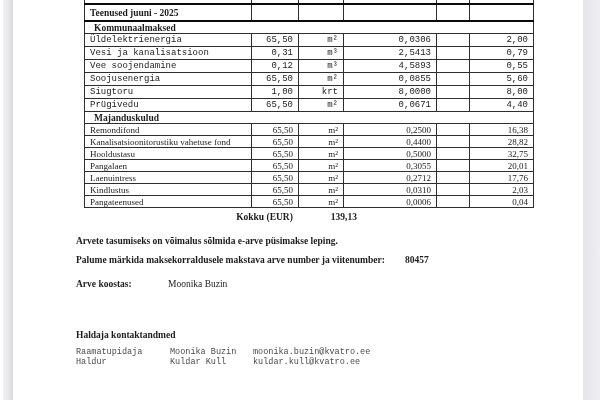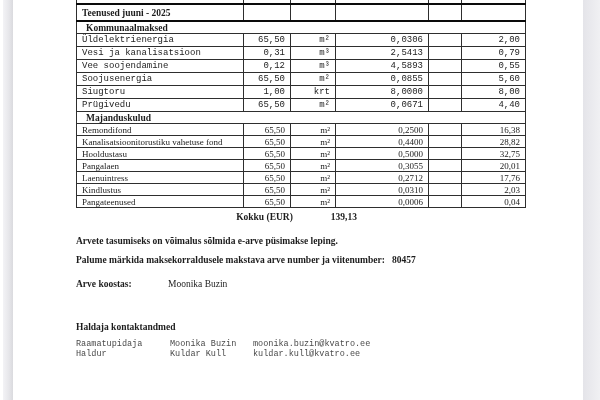--- a/index.html
+++ b/index.html
@@ -15,20 +15,21 @@
   }
   .edge-strip.right {
     right:0; width:17px;
     background:linear-gradient(to right,#e4e4e9,#f0f0f3);
   }
   .content { position:absolute; left:76px; top:0; width:449px; }
 
   table.invoice {
     border-collapse:collapse; width:449px; table-layout:fixed;
     font-size:9px;
+    margin-left:8px;
   }
   table.invoice td {
     border:1px solid #2e2e2e; padding:0 5px;
     overflow:hidden; white-space:nowrap; vertical-align:middle;
   }
   tr.partial td { border-top:none; height:3px; padding:0; }
   tr.period td {
     height:15px; border-top:2px solid #0a0a0a; border-bottom:2px solid #0a0a0a;
     font-weight:bold; font-size:9.5px;
   }
@@ -42,25 +43,25 @@
   .kokku {
     display:flex; justify-content:center; align-items:center;
     margin-top:3px; font-weight:bold; font-size:9.5px; height:11px;
   }
   .kokku .k-label { margin-right:8px; }
   .kokku .k-value { width:64px; text-align:right; padding-right:8px; box-sizing:border-box; }
 
   .note { margin:0; font-size:9.5px; font-weight:bold; line-height:11px;font-family:Liberation Serif, serif; }
   #note-einvoice  { margin-top:14px; }
   #note-reference { margin-top:8px; position:relative; }
-  #note-reference .refnum { position:absolute; left:316px; top:0; }
+  #note-reference .refnum { position:absolute; left:329px; top:0; }
   #prepared-line  { margin-top:13px; position:relative; }
   #prepared-line .pname { position:absolute; left:92px; top:0; font-weight:normal; }
 
-  .contacts { margin-top:32px; }
+  .contacts { margin-top:40px; }
   .contacts h4 { margin:0; font-size:9.5px; font-weight:bold; }
   .contact-grid {
     margin-top:7px;
     font-family:"Liberation Mono", "DejaVu Sans Mono", monospace;
     font-size:8.5px; line-height:10px; color:#4a4a4a;
   }
   .contact-row { display:grid; grid-template-columns:94px 83px auto; }
 </style>
 </head>
 <body>

